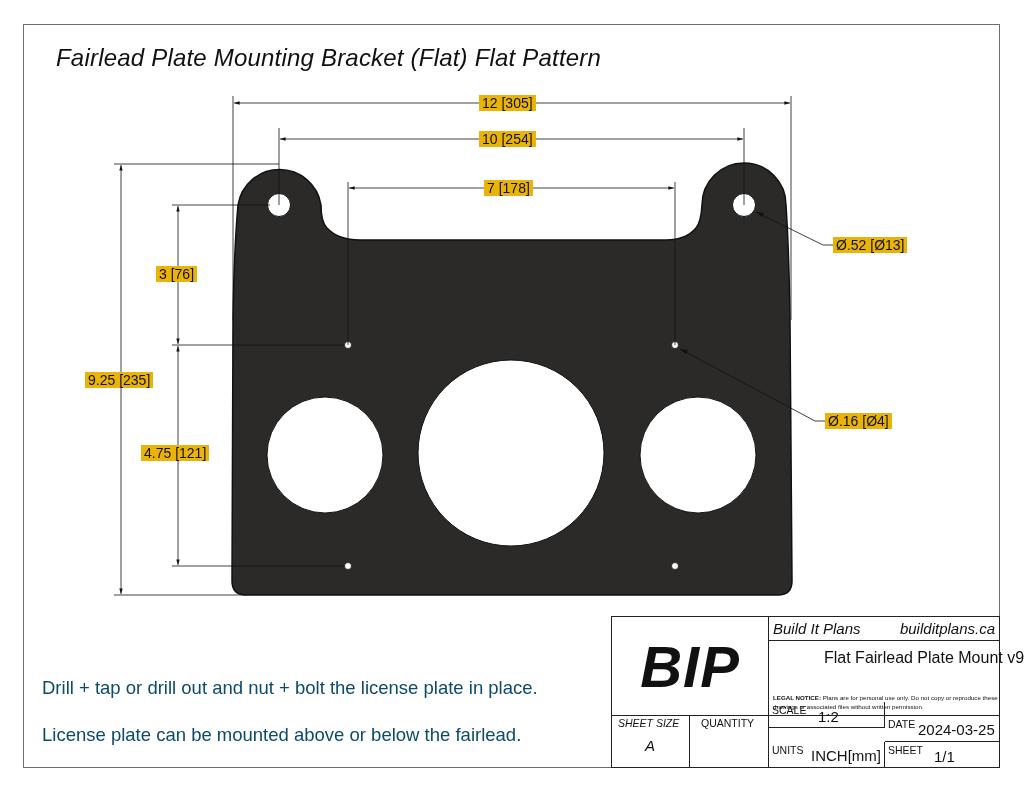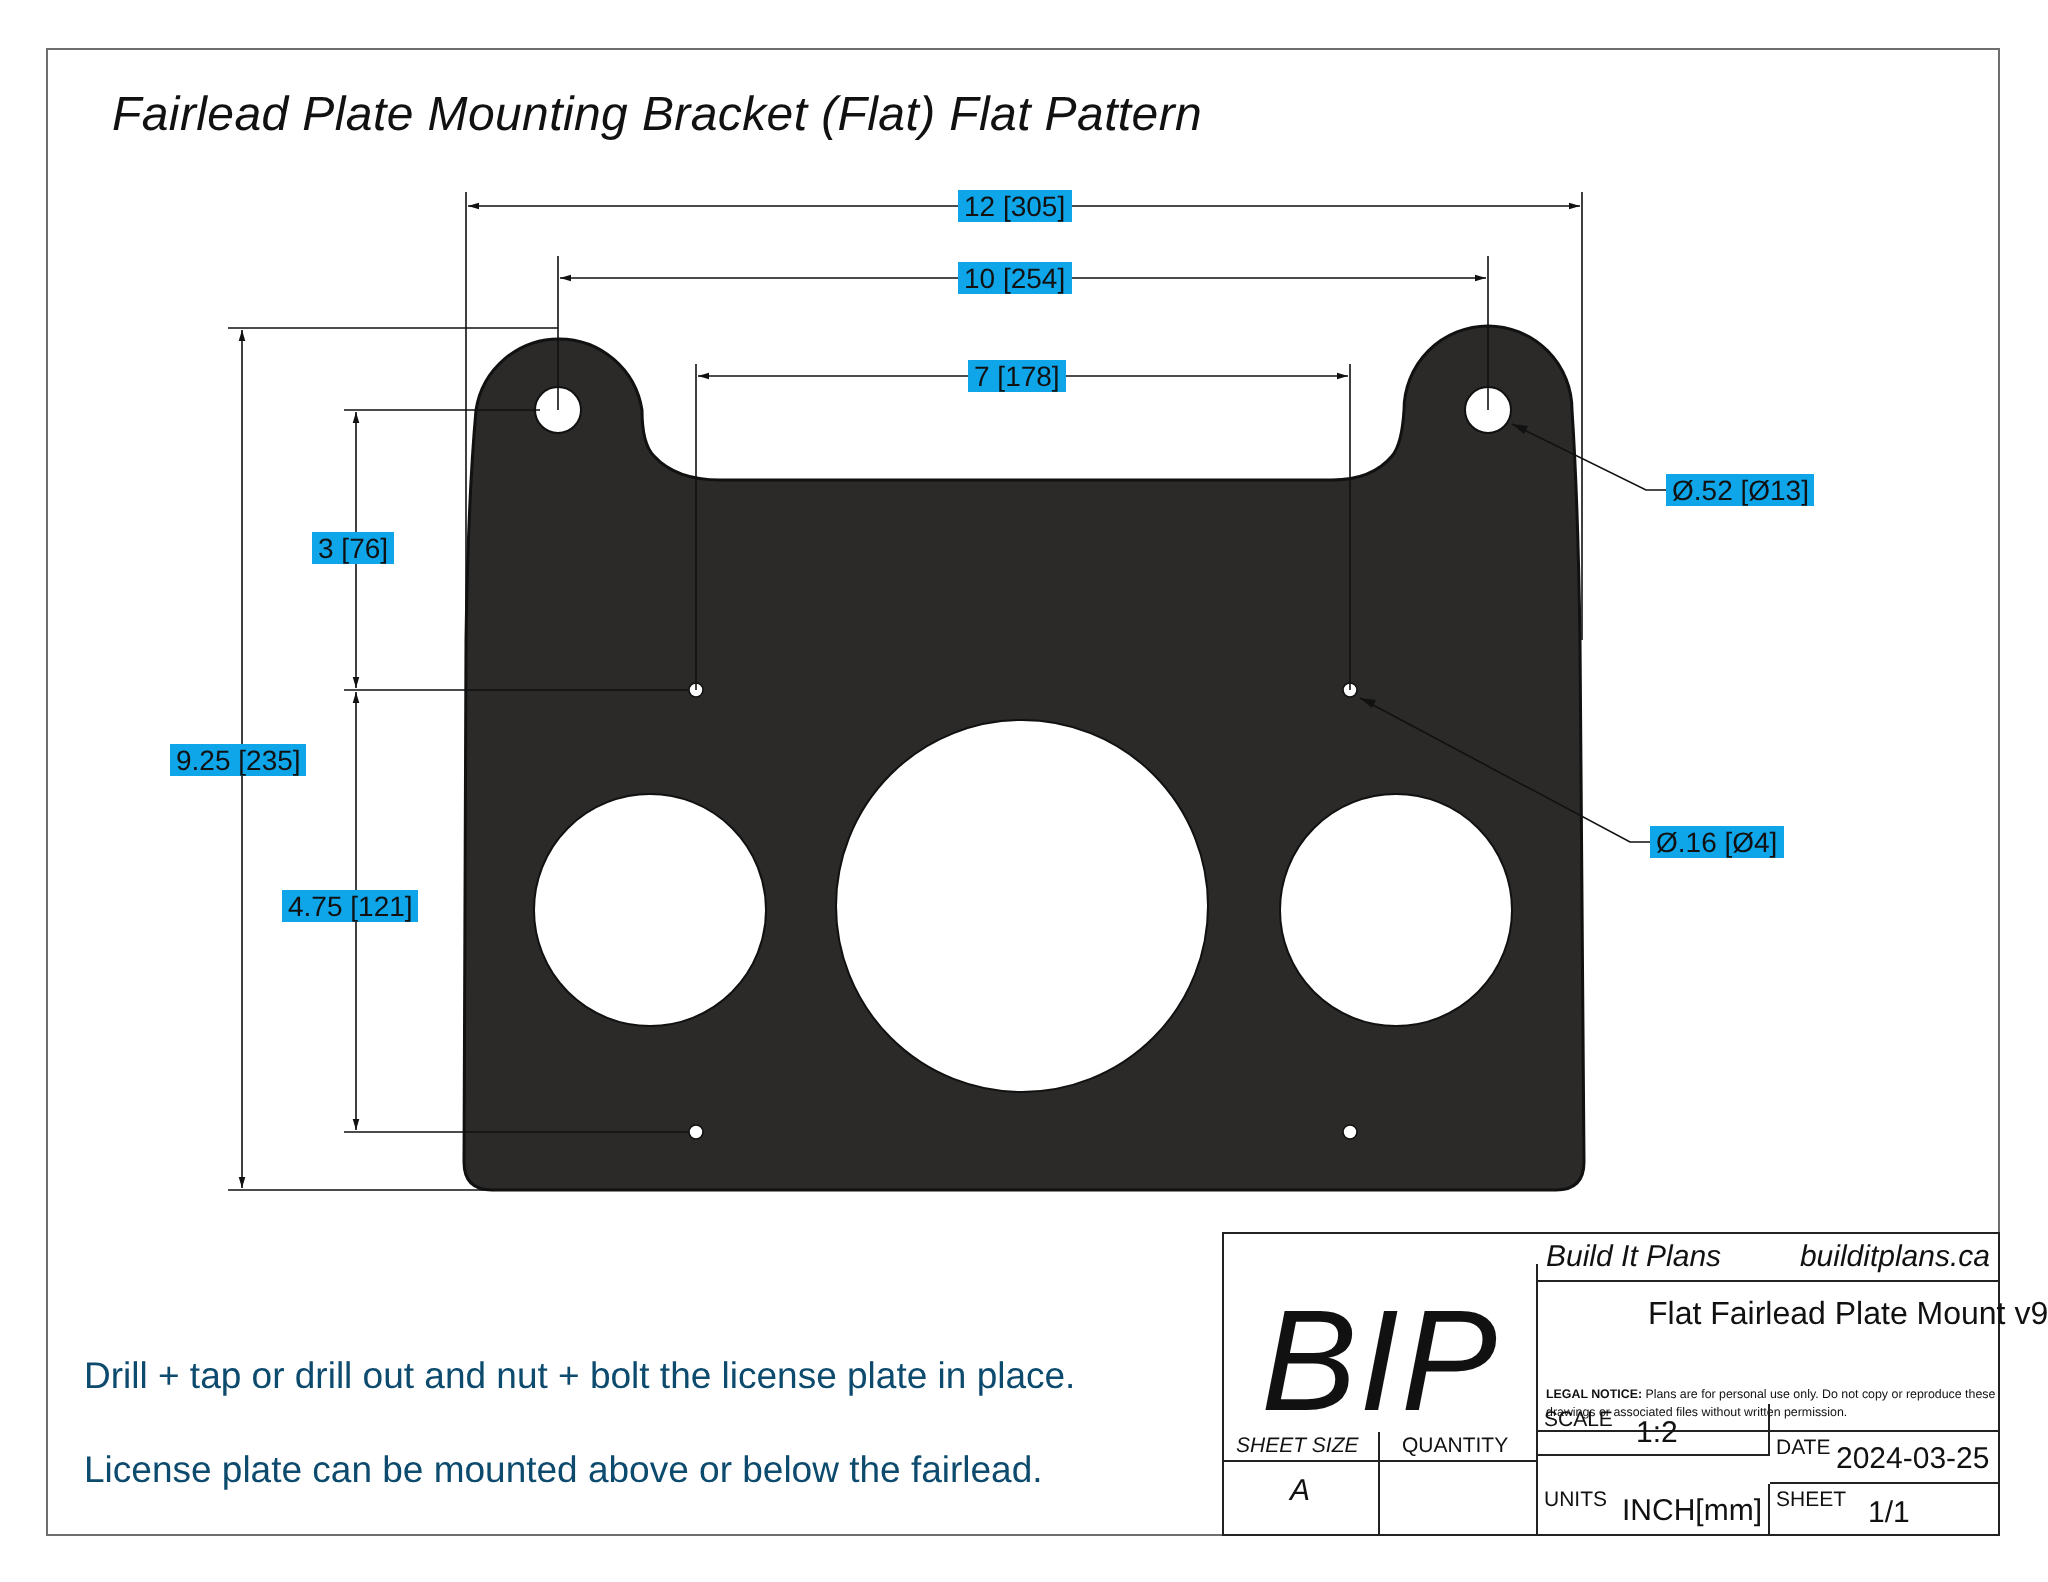--- a/index.html
+++ b/index.html
@@ -1,24 +1,24 @@
 <!DOCTYPE html>
 <html><head>
 <meta charset="utf-8">
 <style>
   html, body { margin: 0; padding: 0; background: #ffffff; }
   body { width: 1024px; height: 791px; position: relative; overflow: hidden; font-family: "Liberation Sans", sans-serif; color: #111; }
   .sheet-border { position: absolute; left: 23px; top: 24px; width: 977px; height: 744px; border: 1px solid #6e6e6e; box-sizing: border-box; }
   .title { position: absolute; left: 56px; top: 44px; font-size: 24px; font-style: italic; color: #111; white-space: nowrap; letter-spacing: 0.2px; }
   svg.drawing { position: absolute; left: 0; top: 0; }
-  .dim { position: absolute; font-size: 14px; color: #111; white-space: nowrap; background: #0ea5e9; padding: 0 3px; line-height: 16px; }
+  .dim { position: absolute; font-size: 14px; color: #111; white-space: nowrap; background: #eab308; padding: 0 3px; line-height: 16px; }
   .note { position: absolute; left: 42px; font-size: 18.5px; color: #0c4a6e; white-space: nowrap; }
   .tb { position: absolute; left: 611px; top: 616px; width: 389px; height: 152px; border: 1.5px solid #222; box-sizing: border-box; }
   .tb .cell { position: absolute; box-sizing: border-box; }
-  .tb .logo { left: 0; top: 15px; width: 157px; height: 99px; border-right: 1.5px solid #222; border-bottom: 1.5px solid #222; display: flex; align-items: center; justify-content: center; font-size: 72px; font-weight: normal; font-style: italic; letter-spacing: 1px; }
+  .tb .logo { left: 0; top: 0; width: 157px; height: 99px; border-right: 1.5px solid #222; border-bottom: 1.5px solid #222; display: flex; align-items: center; justify-content: center; font-size: 58px; font-weight: bold; font-style: italic; letter-spacing: 1px; }
   .tb .company { left: 157px; top: 0; width: 230px; height: 24px; border-bottom: 1.5px solid #222; font-style: italic; font-size: 15px; padding: 3px 4px 16px 4px; display: flex; justify-content: space-between; }
   .tb .partname { left: 157px; top: 24px; width: 230px; height: 75px; border-bottom: 1.5px solid #222; }
   .tb .partname .pn { position: absolute; left: 10px; top: 8px; font-size: 16px; white-space: nowrap; margin-left: 45px; }
   .tb .partname .legal { position: absolute; left: 4px; top: 52px; font-size: 6.2px; line-height: 9px; width: 225px; }
   .tb .partname .legal b { font-weight: bold; }
   .tb .ss { left: 0; top: 99px; width: 78px; height: 51px; border-right: 1.5px solid #222; font-style: italic; }
   .tb .qty { left: 78px; top: 99px; width: 79px; height: 51px; border-right: 1.5px solid #222; }
   .tb .lbl { position: absolute; font-size: 10.5px; white-space: nowrap; }
   .tb .val { position: absolute; white-space: nowrap; }
   .tb .scale { left: 157px; top: 85px; width: 116px; height: 26px; border-right: 1.5px solid #222; border-bottom: 1.5px solid #222; }

